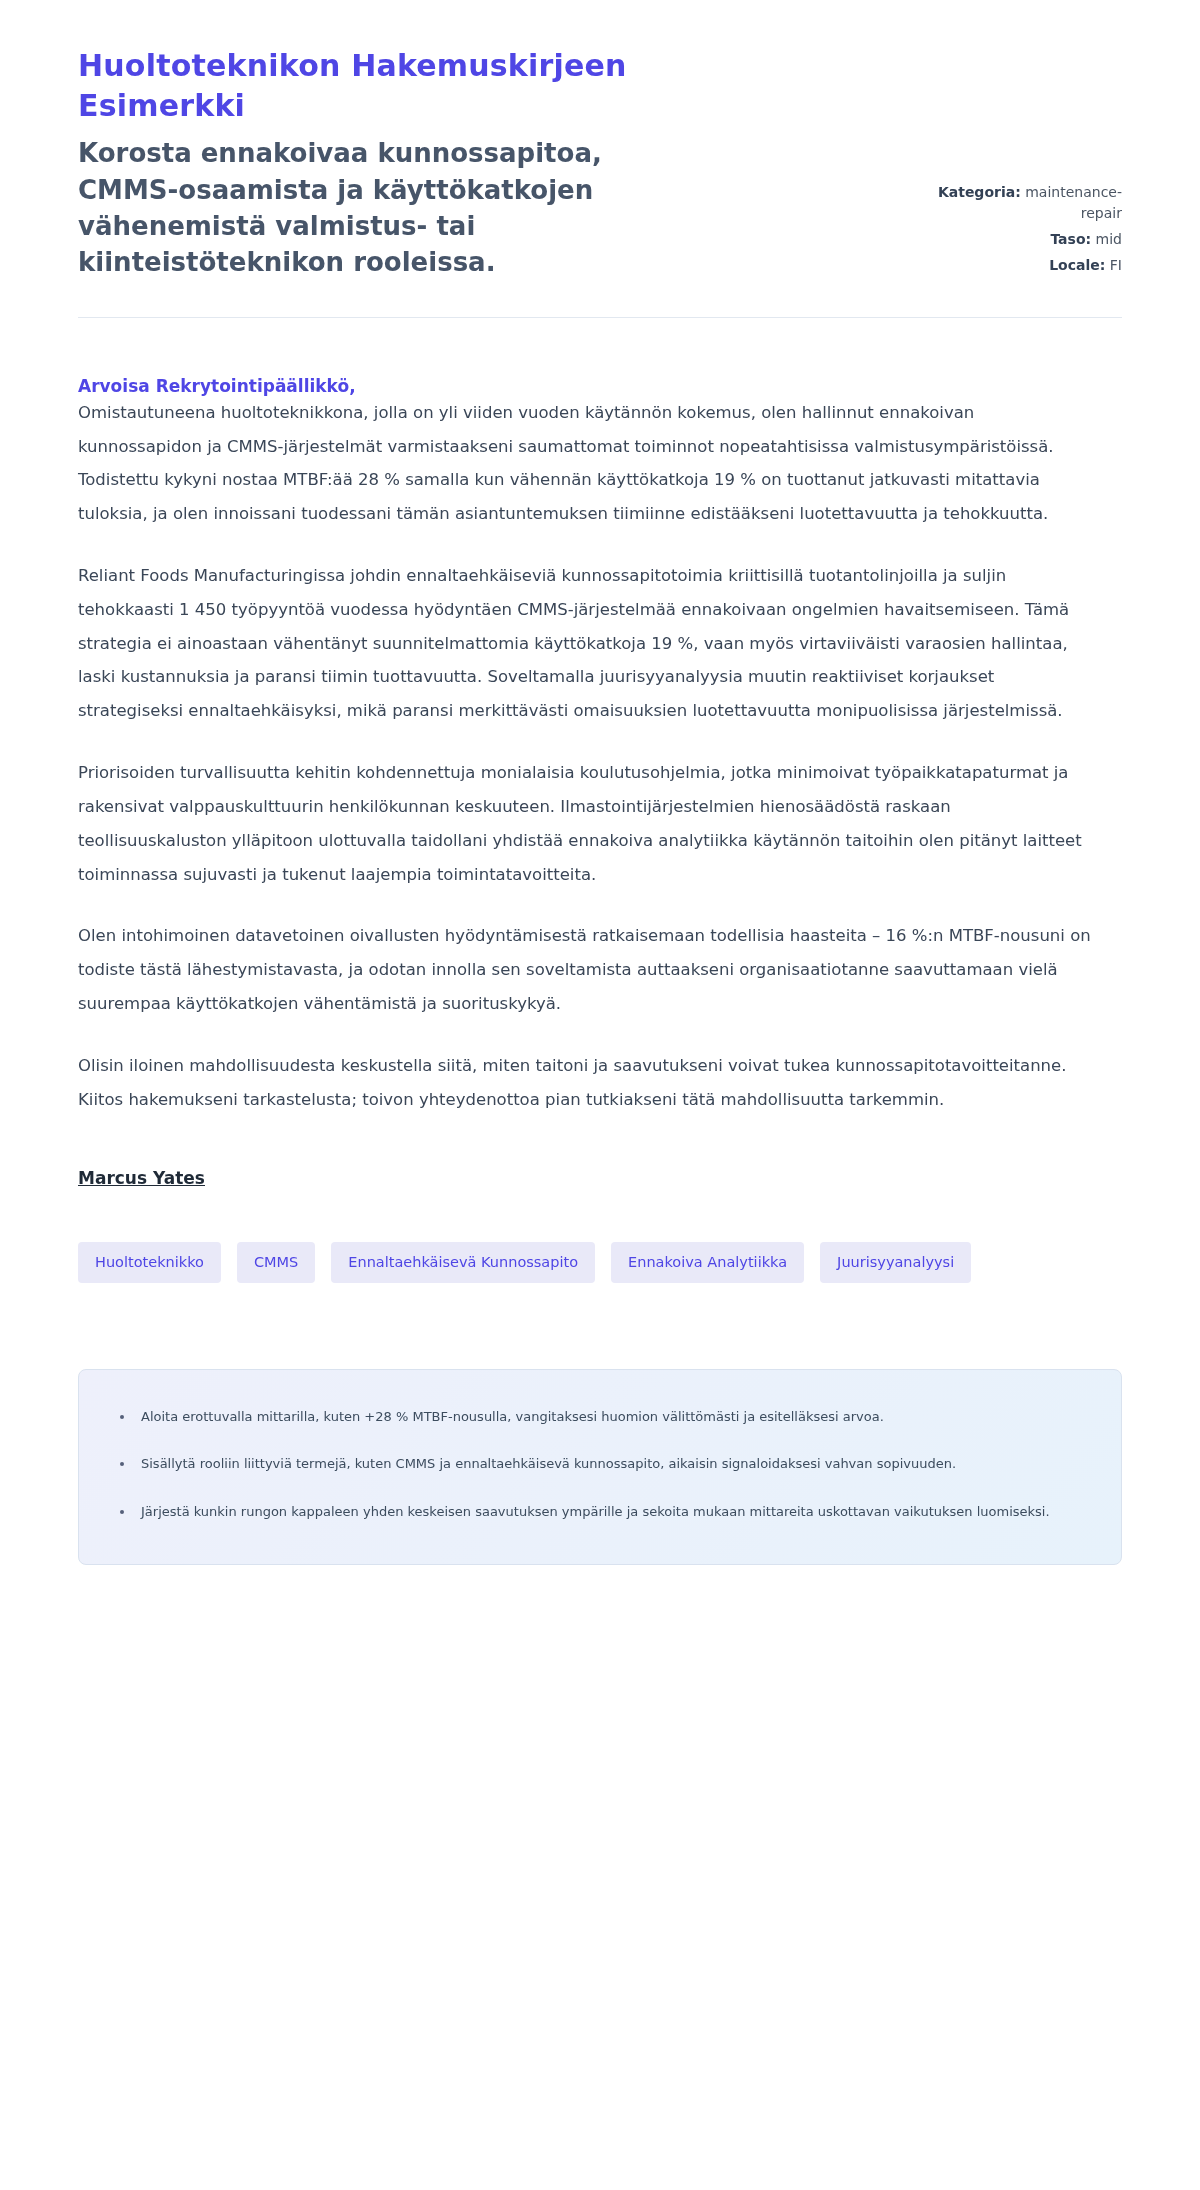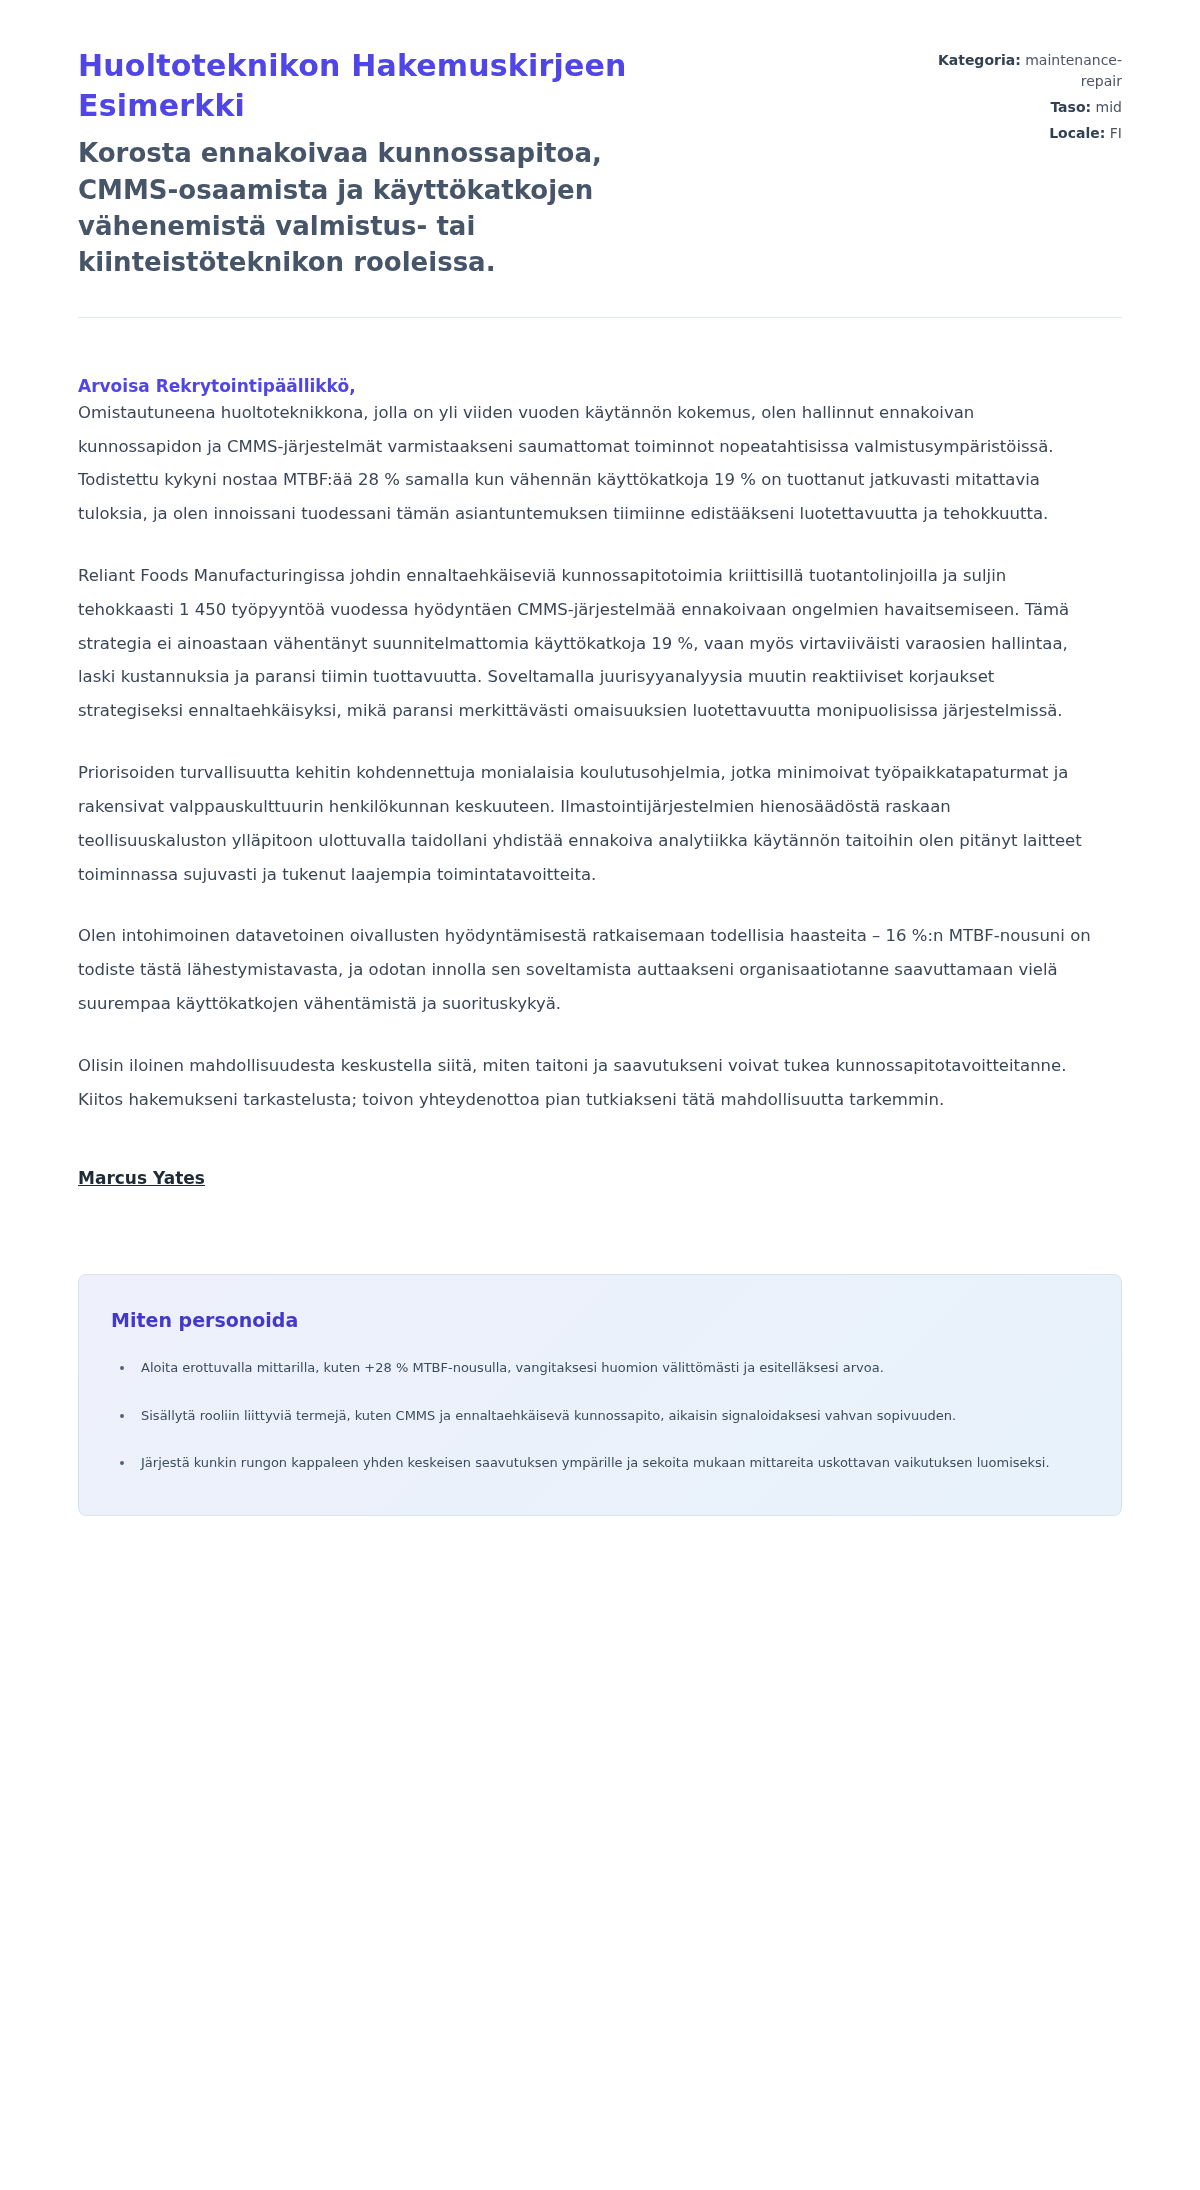--- a/index.html
+++ b/index.html
@@ -17,21 +17,21 @@
   }
   *{box-sizing:border-box;}
   html,body{margin:0;padding:0;background:#ffffff;}
   body{
     width:1200px;min-height:2190px;
     font-family:"DejaVu Sans","Liberation Sans",sans-serif;
     color:var(--body-text);
     -webkit-font-smoothing:antialiased;
   }
   .page{width:1200px;padding:46px 78px 70px;}
-  .header{display:flex;justify-content:space-between;align-items:flex-start;gap:28px;}
+  .header{display:flex;justify-content:space-between;align-items:flex-end;gap:28px;}
   .header-left{max-width:565px;}
   h1.title{
     margin:0 0 10px;font-size:30px;line-height:1.32;font-weight:700;
     color:var(--accent);letter-spacing:.2px;
   }
   .subtitle{
     margin:0;font-size:26px;line-height:1.4;font-weight:700;color:var(--subtitle);
   }
   .meta{width:222px;flex:none;text-align:right;font-size:14px;line-height:1.5;color:#4b5563;margin-top:4px;}
   .meta-row{margin-bottom:5px;}
@@ -99,23 +99,29 @@
   <main class="letter">
     <p class="greeting">Arvoisa Rekrytointipäällikkö,</p>
     <p class="para">Omistautuneena huoltoteknikkona, jolla on yli viiden vuoden käytännön kokemus, olen hallinnut ennakoivan kunnossapidon ja CMMS-järjestelmät varmistaakseni saumattomat toiminnot nopeatahtisissa valmistusympäristöissä. Todistettu kykyni nostaa MTBF:ää 28 % samalla kun vähennän käyttökatkoja 19 % on tuottanut jatkuvasti mitattavia tuloksia, ja olen innoissani tuodessani tämän asiantuntemuksen tiimiinne edistääkseni luotettavuutta ja tehokkuutta.</p>
     <p class="para">Reliant Foods Manufacturingissa johdin ennaltaehkäiseviä kunnossapitotoimia kriittisillä tuotantolinjoilla ja suljin tehokkaasti 1 450 työpyyntöä vuodessa hyödyntäen CMMS-järjestelmää ennakoivaan ongelmien havaitsemiseen. Tämä strategia ei ainoastaan vähentänyt suunnitelmattomia käyttökatkoja 19 %, vaan myös virtaviiväisti varaosien hallintaa, laski kustannuksia ja paransi tiimin tuottavuutta. Soveltamalla juurisyyanalyysia muutin reaktiiviset korjaukset strategiseksi ennaltaehkäisyksi, mikä paransi merkittävästi omaisuuksien luotettavuutta monipuolisissa järjestelmissä.</p>
     <p class="para">Priorisoiden turvallisuutta kehitin kohdennettuja monialaisia koulutusohjelmia, jotka minimoivat työpaikkatapaturmat ja rakensivat valppauskulttuurin henkilökunnan keskuuteen. Ilmastointijärjestelmien hienosäädöstä raskaan teollisuuskaluston ylläpitoon ulottuvalla taidollani yhdistää ennakoiva analytiikka käytännön taitoihin olen pitänyt laitteet toiminnassa sujuvasti ja tukenut laajempia toimintatavoitteita.</p>
     <p class="para">Olen intohimoinen datavetoinen oivallusten hyödyntämisestä ratkaisemaan todellisia haasteita – 16 %:n MTBF-nousuni on todiste tästä lähestymistavasta, ja odotan innolla sen soveltamista auttaakseni organisaatiotanne saavuttamaan vielä suurempaa käyttökatkojen vähentämistä ja suorituskykyä.</p>
     <p class="para">Olisin iloinen mahdollisuudesta keskustella siitä, miten taitoni ja saavutukseni voivat tukea kunnossapitotavoitteitanne. Kiitos hakemukseni tarkastelusta; toivon yhteydenottoa pian tutkiakseni tätä mahdollisuutta tarkemmin.</p>
     <p class="sig-name">Marcus Yates</p>
   </main>
 
+  <div class="tags">
+    <span class="tag">Huoltoteknikko</span>
+    <span class="tag">CMMS</span>
+    <span class="tag">Ennaltaehkäisevä Kunnossapito</span>
+    <span class="tag">Ennakoiva Analytiikka</span>
+    <span class="tag">Juurisyyanalyysi</span>
+  </div>
 
   <section class="tips">
-    <h2>Miten personoida</h2>
     <ul>
       <li>Aloita erottuvalla mittarilla, kuten +28 % MTBF-nousulla, vangitaksesi huomion välittömästi ja esitelläksesi arvoa.</li>
       <li>Sisällytä rooliin liittyviä termejä, kuten CMMS ja ennaltaehkäisevä kunnossapito, aikaisin signaloidaksesi vahvan sopivuuden.</li>
       <li>Järjestä kunkin rungon kappaleen yhden keskeisen saavutuksen ympärille ja sekoita mukaan mittareita uskottavan vaikutuksen luomiseksi.</li>
     </ul>
   </section>
 
 </div>
 
 </body></html>

